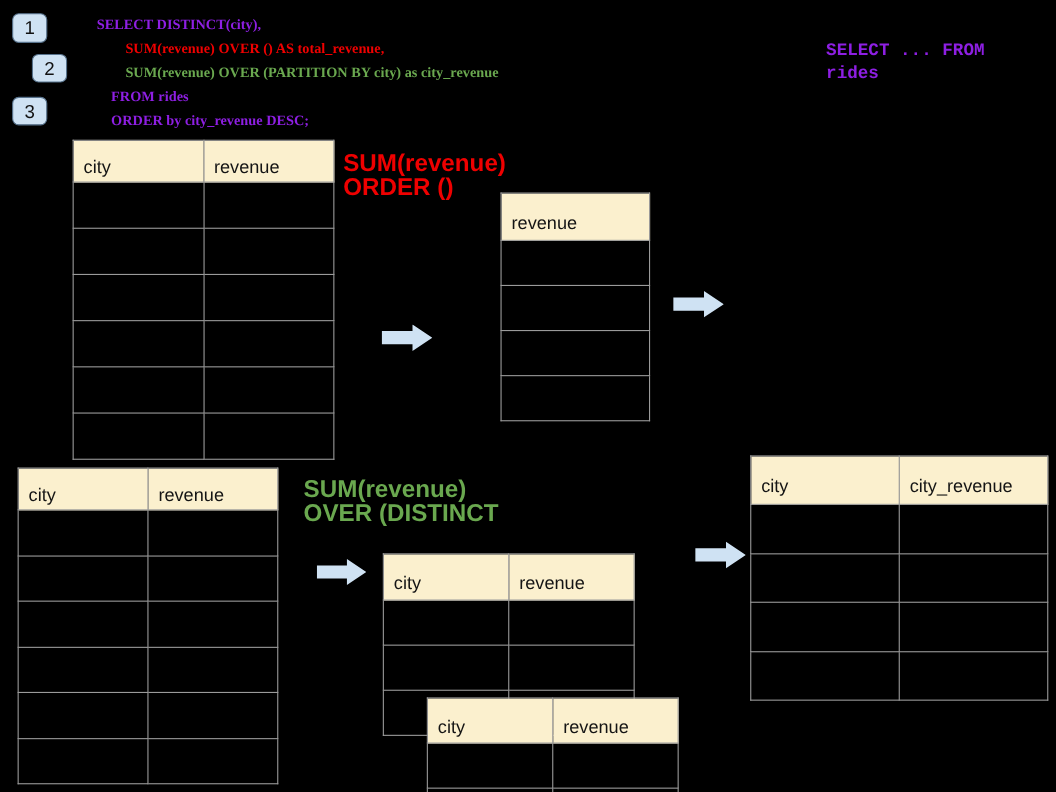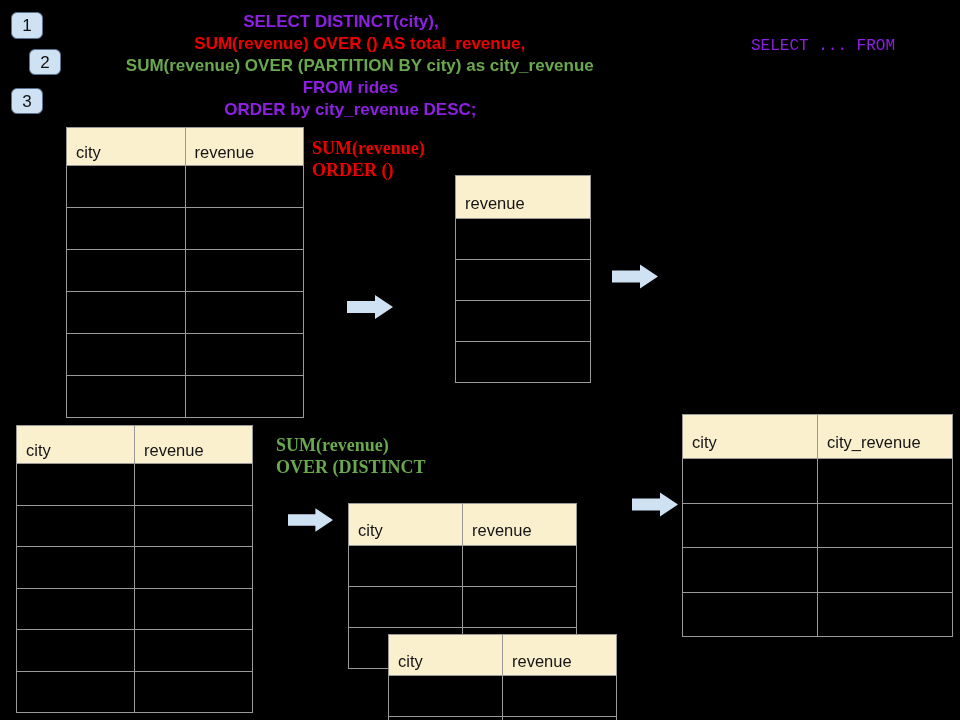--- a/index.html
+++ b/index.html
@@ -17,34 +17,34 @@
     border:1px solid #57728c;border-radius:6px;
     color:#111;font-size:17px;line-height:1;
   }
   #badge-1{left:11px;top:12px;width:30px;height:25px;}
   #badge-2{left:29px;top:49px;width:30px;height:24px;}
   #badge-3{left:11px;top:88px;width:30px;height:24px;}
 
   
   .code-block{
     position:absolute;left:88px;top:11px;
-    font-family:Liberation Sans, sans-serif;font-weight:bold;
-    font-size:17px;line-height:22px;white-space:pre;text-align:center;
+    font-family:Liberation Serif, serif;font-weight:bold;
+    font-size:13px;line-height:22px;white-space:pre;
   }
   
   .side-note{
     position:absolute;left:751px;top:36px;
-    font-family:"Liberation Mono",monospace;font-weight:normal;
+    font-family:"Liberation Mono",monospace;font-weight:bold;
     font-size:16px;line-height:21px;white-space:pre;
   }
   
   .fn-label{
     position:absolute;
-    font-family:Liberation Serif, serif;font-weight:bold;
-    font-size:18px;line-height:22px;white-space:pre;
+    font-family:Liberation Sans, sans-serif;font-weight:bold;
+    font-size:22px;line-height:22px;white-space:pre;
   }
   #label-over-all{left:312px;top:137px;}
   #label-over-partition{left:276px;top:434px;}
 
   
   .tbl-wrap{position:absolute;}
   .tbl-wrap table{
     border-collapse:collapse;table-layout:fixed;width:100%;
   }
   .tbl-wrap th,.tbl-wrap td{
@@ -87,21 +87,21 @@
 <body>
 
 <div class="canvas">
 
   <div class="badge" id="badge-1">1</div>
   <div class="badge" id="badge-2">2</div>
   <div class="badge" id="badge-3">3</div>
 
   <div class="code-block"><div style="color: rgb(142, 31, 227);">SELECT DISTINCT(city),</div><div style="color: rgb(239, 0, 0); padding-left: 4ch;">SUM(revenue) OVER () AS total_revenue,</div><div style="color: rgb(106, 168, 79); padding-left: 4ch;">SUM(revenue) OVER (PARTITION BY city) as city_revenue</div><div style="color: rgb(142, 31, 227); padding-left: 2ch;">FROM rides</div><div style="color: rgb(142, 31, 227); padding-left: 2ch;">ORDER by city_revenue DESC;</div></div>
 
-  <div class="side-note" style="color: rgb(142, 31, 227);"><div>SELECT ... FROM</div></div>
+  <div class="side-note" style="color: rgb(142, 31, 227);"><div>SELECT ... FROM</div><div>rides</div></div>
 
   <div class="fn-label" id="label-over-all" style="color: rgb(239, 0, 0);"><div>SUM(revenue)</div><div>ORDER ()</div></div>
   <div class="fn-label" id="label-over-partition" style="color: rgb(106, 168, 79);"><div>SUM(revenue)</div><div>OVER (DISTINCT</div></div>
 
   <div class="tbl-wrap" id="tbl-source-top">
       <table>
         <thead>
           <tr>
             <th>city</th>
             <th>revenue</th>

